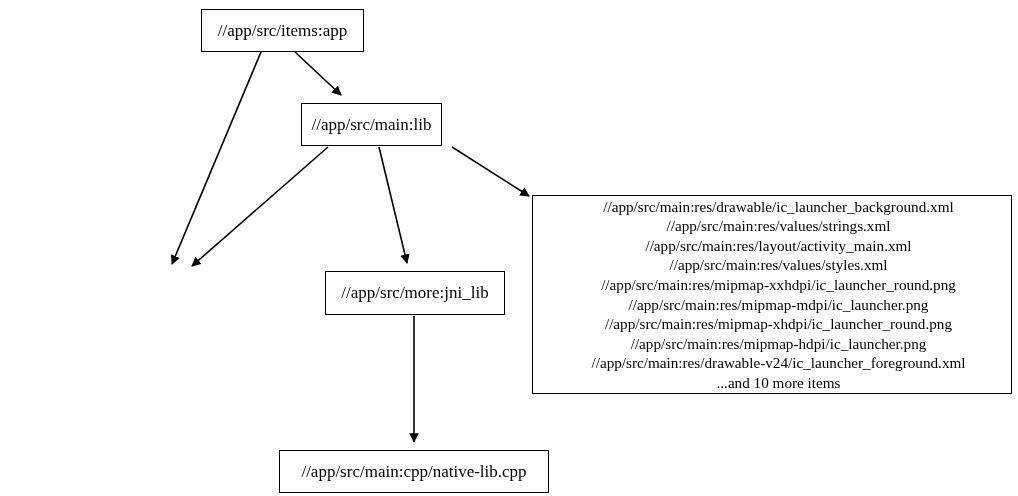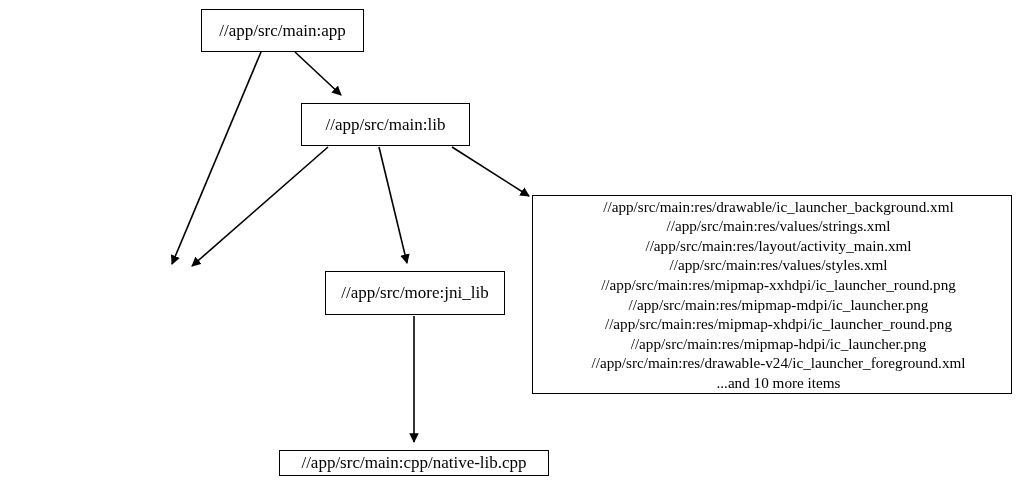--- a/index.html
+++ b/index.html
@@ -61,24 +61,24 @@
         <path d="M 295,52 L 341,95" marker-end="url(#arrow)"></path>
         <path d="M 261,52 L 172,264" marker-end="url(#arrow)"></path>
         <path d="M 328,147 L 192,266" marker-end="url(#arrow)"></path>
         <path d="M 379,147 L 407,263" marker-end="url(#arrow)"></path>
         <path d="M 452,147 L 529,196" marker-end="url(#arrow)"></path>
         <path d="M 414,316 L 414,442" marker-end="url(#arrow)"></path>
       </g>
   </svg>
 
   <div class="node" style="left: 201px; top: 9px; width: 163px; height: 43px;">
-    <span class="node-label">//app/src/main:app</span>
+    <span class="node-label">//app/src/items:app</span>
   </div>
 
-  <div class="node" style="left: 301px; top: 103px; width: 169px; height: 43px;">
+  <div class="node" style="left: 301px; top: 103px; width: 141px; height: 43px;">
     <span class="node-label">//app/src/main:lib</span>
   </div>
 
 
   <div class="node" style="left: 325px; top: 271px; width: 180px; height: 44px;">
     <span class="node-label">//app/src/more:jni_lib</span>
   </div>
 
   <div class="node node-multiline" style="left: 532px; top: 195px; width: 480px; height: 199px; padding-left: 13px;">
     <span class="node-label">//app/src/main:res/drawable/ic_launcher_background.xml
@@ -86,17 +86,17 @@
 //app/src/main:res/layout/activity_main.xml
 //app/src/main:res/values/styles.xml
 //app/src/main:res/mipmap-xxhdpi/ic_launcher_round.png
 //app/src/main:res/mipmap-mdpi/ic_launcher.png
 //app/src/main:res/mipmap-xhdpi/ic_launcher_round.png
 //app/src/main:res/mipmap-hdpi/ic_launcher.png
 //app/src/main:res/drawable-v24/ic_launcher_foreground.xml
 ...and 10 more items</span>
   </div>
 
-  <div class="node" style="left: 279px; top: 450px; width: 270px; height: 26px;">
+  <div class="node" style="left: 279px; top: 450px; width: 270px; height: 43px;">
     <span class="node-label">//app/src/main:cpp/native-lib.cpp</span>
   </div>
 
 </div>
 
 </body></html>

